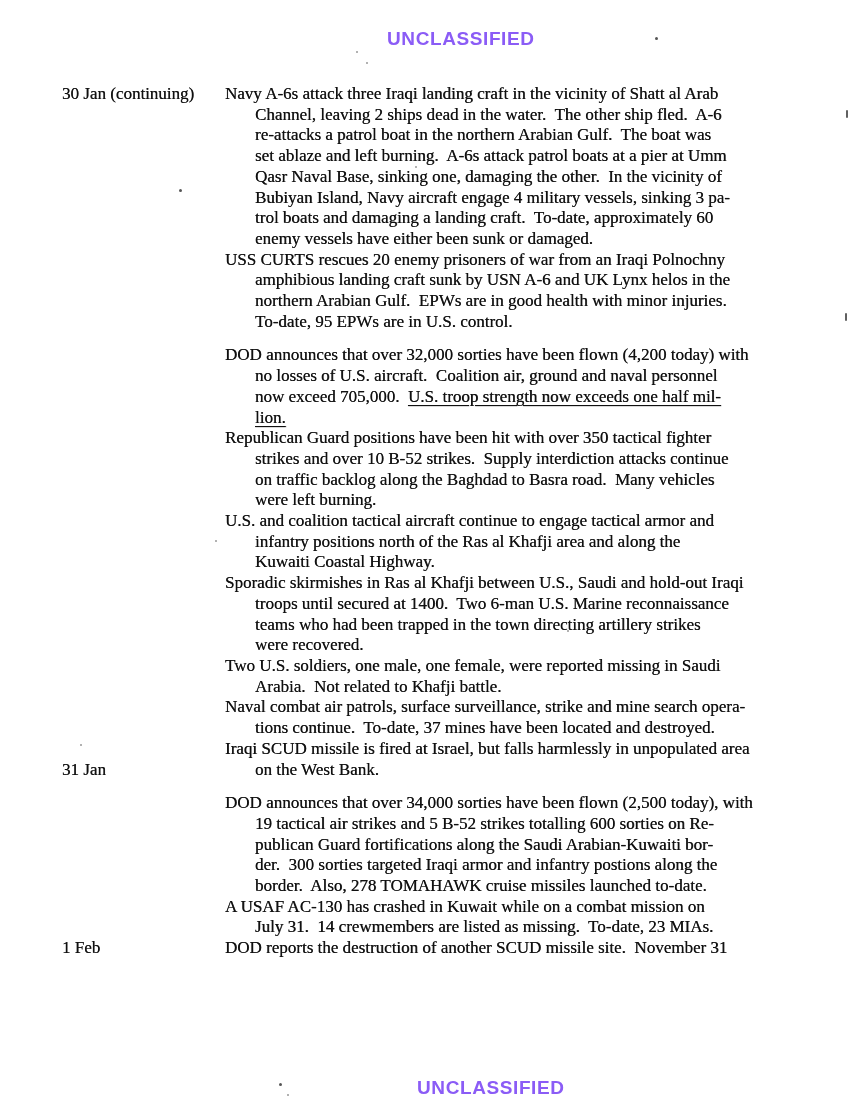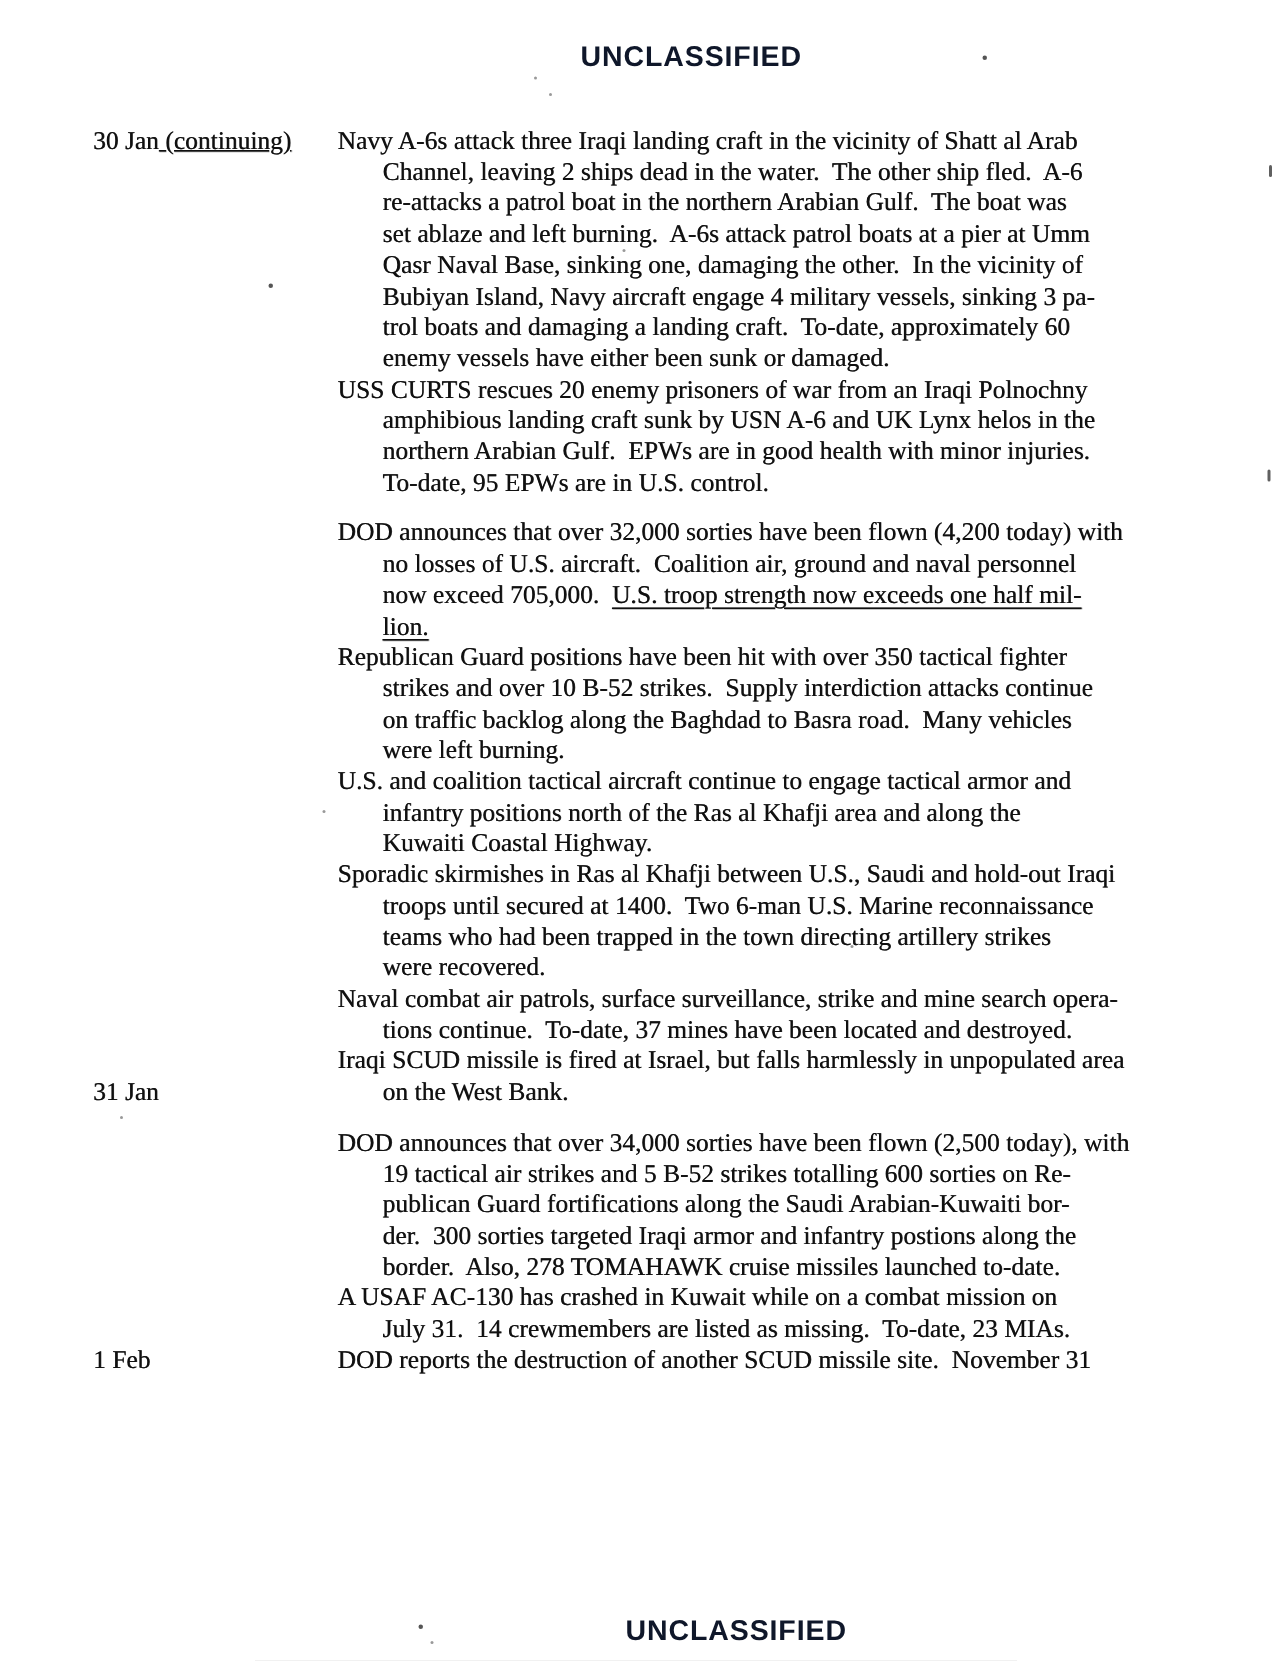--- a/index.html
+++ b/index.html
@@ -13,21 +13,21 @@
     color: #101010;
     font-family: "Liberation Serif", "DejaVu Serif", serif;
   }
   
   .banner {
     position: absolute;
     font-family: "Liberation Sans", "DejaVu Sans", sans-serif;
     font-weight: 700;
     font-size: 19px;
     letter-spacing: 0.6px;
-    color: #0f172a;
+    color: #8b5cf6;
     white-space: nowrap;
   }
   .banner.top    { left: 387px; top: 28px; }
   .banner.bottom { left: 417px; top: 1077px; }
 
   
   .chronology {
     position: absolute;
     left: 62px;
     top: 84px;
@@ -36,21 +36,21 @@
     line-height: 20.7px;
     text-shadow: 0.3px 0.2px 0 rgba(0,0,0,0.75);
   }
   .entry { display: flex; align-items: flex-start; }
   .entry + .entry { margin-top: 13px; align-items: flex-end; }
   .entry-date {
     flex: 0 0 163px;
     white-space: nowrap;
   }
   .entry-date .d { font-weight: 400; }
-  .entry-date .suffix { font-weight: 400; text-decoration: underline; }
+  .entry-date .suffix { font-weight: 400; }
   .entry-body { flex: 1 1 auto; max-width: 612px; }
   .para {
     white-space: pre-wrap;
     padding-left: 30px;
     text-indent: -30px;
   }
   .underline {
     text-decoration: underline;
     text-decoration-thickness: 1.4px;
     text-underline-offset: 3px;
@@ -115,20 +115,22 @@
 strikes and over 10 B-52 strikes.  Supply interdiction attacks continue
 on traffic backlog along the Baghdad to Basra road.  Many vehicles
 were left burning.</div>
         <div class="para">U.S. and coalition tactical aircraft continue to engage tactical armor and
 infantry positions north of the Ras al Khafji area and along the
 Kuwaiti Coastal Highway.</div>
         <div class="para">Sporadic skirmishes in Ras al Khafji between U.S., Saudi and hold-out Iraqi
 troops until secured at 1400.  Two 6-man U.S. Marine reconnaissance
 teams who had been trapped in the town directing artillery strikes
 were recovered.</div>
+        <div class="para">Two U.S. soldiers, one male, one female, were reported missing in Saudi
+Arabia.  Not related to Khafji battle.</div>
         <div class="para">Naval combat air patrols, surface surveillance, strike and mine search opera-
 tions continue.  To-date, 37 mines have been located and destroyed.</div>
         <div class="para">Iraqi SCUD missile is fired at Israel, but falls harmlessly in unpopulated area
 on the West Bank.</div>
       </div>
     </div>
 
     <div class="entry">
       <div class="entry-date">
         <span class="d">1 Feb</span><span class="suffix"></span>

